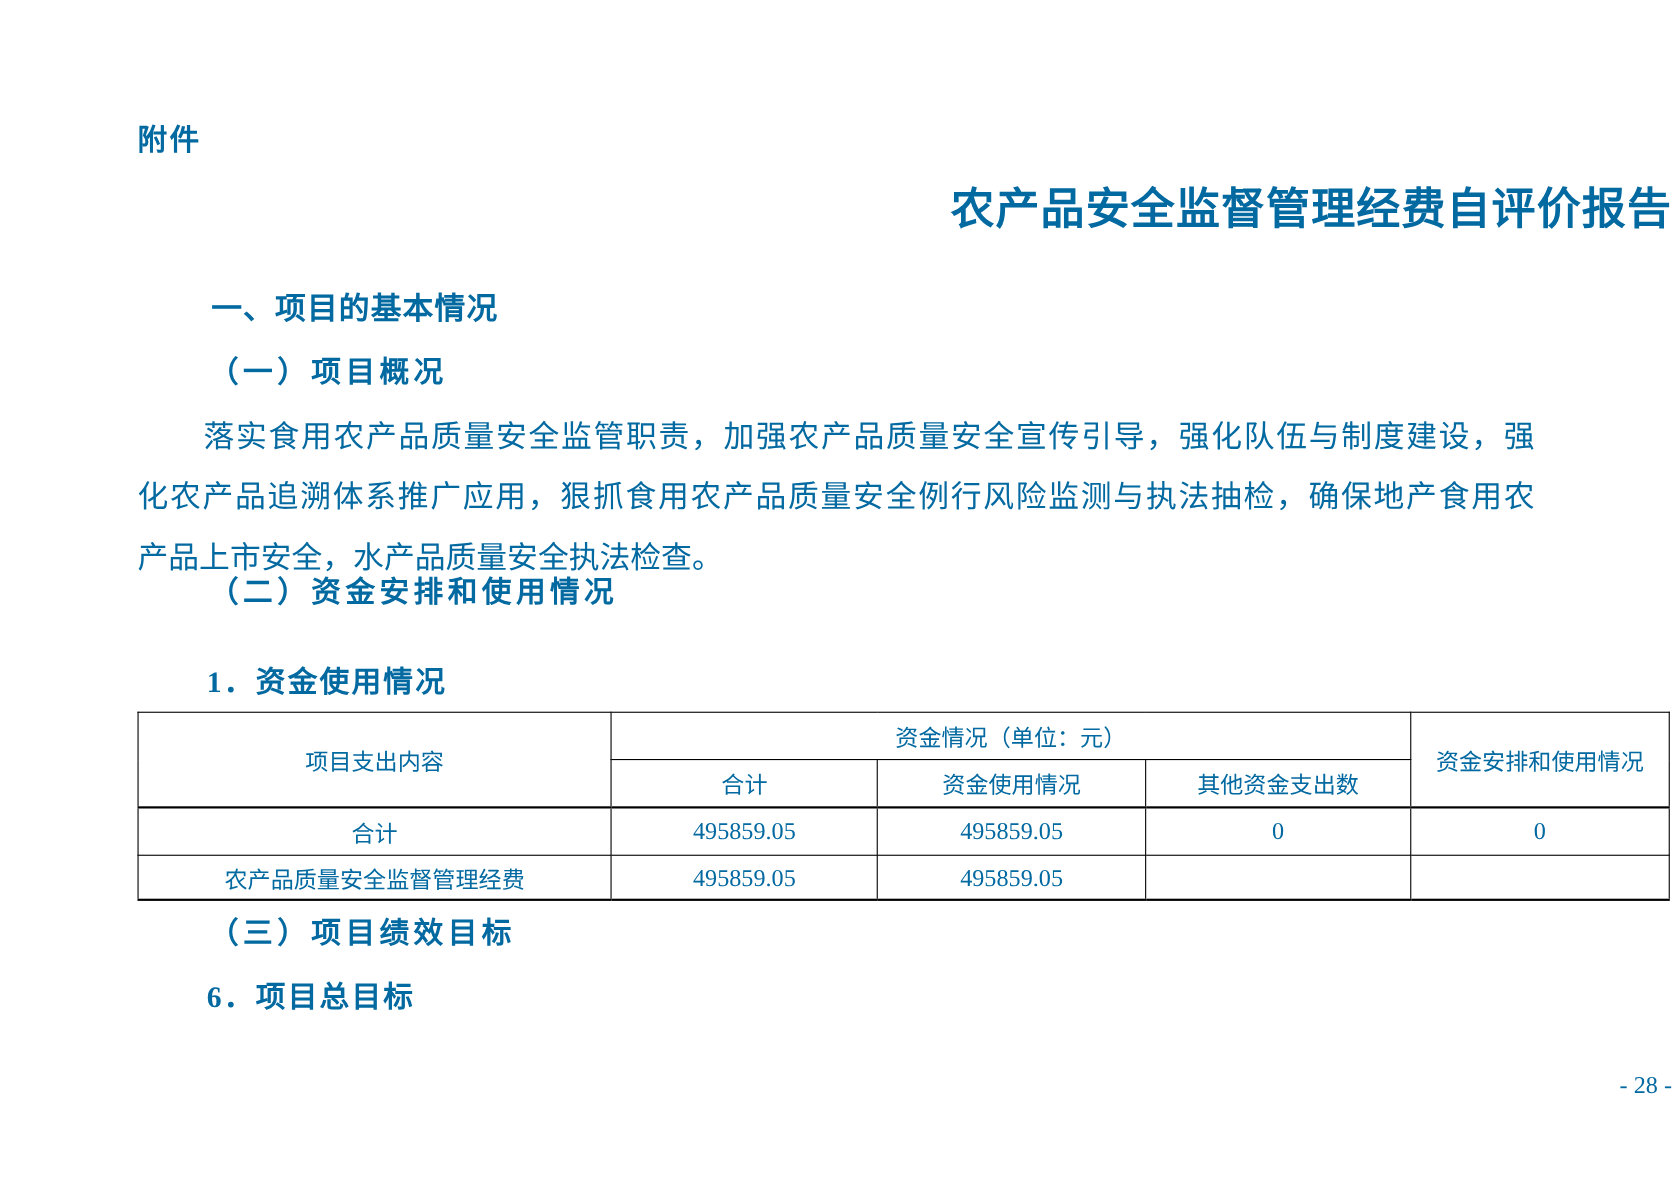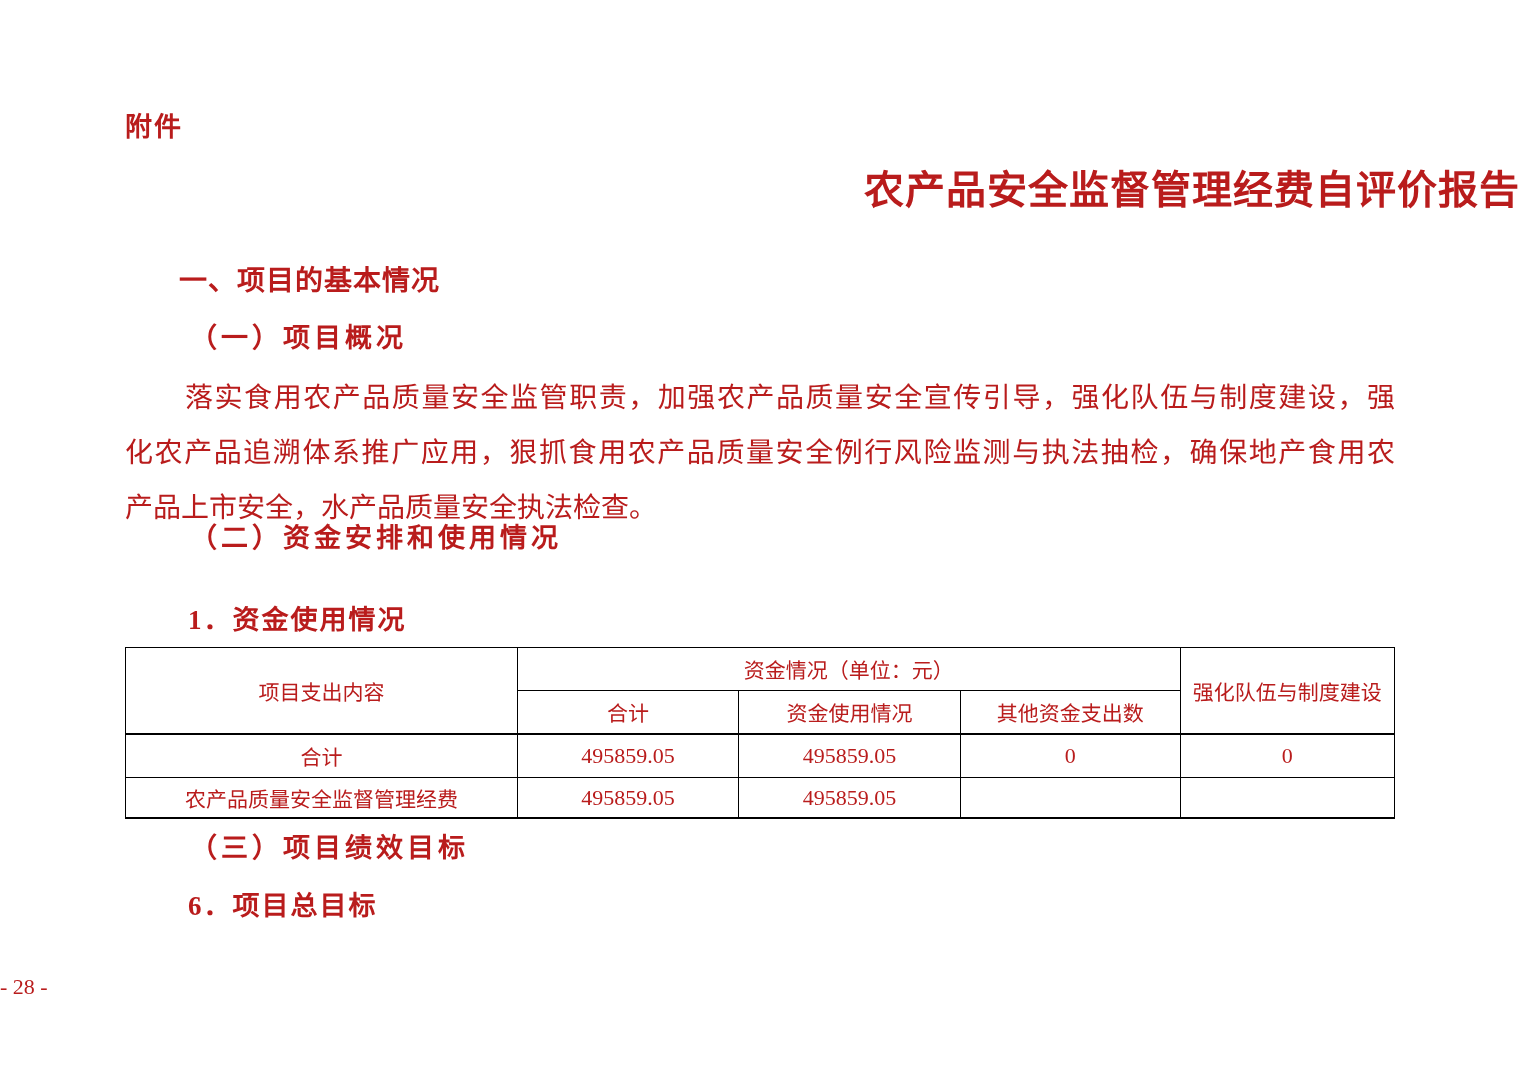--- a/index.html
+++ b/index.html
@@ -5,21 +5,21 @@
   html, body {
     margin: 0;
     padding: 0;
     background: #ffffff;
   }
   .page {
     position: relative;
     width: 1520px;
     height: 1074px;
     background: #ffffff;
-    color: #b91c1c;
+    color: #0369a1;
     overflow: hidden;
     font-family: "Liberation Serif", "DejaVu Serif", serif;
   }
   .attachment {
     position: absolute;
     left: 125px;
     top: 105px;
     font-family: "Liberation Sans", "DejaVu Sans", sans-serif;
     font-size: 27px;
     font-weight: 700;
@@ -31,21 +31,21 @@
     top: 158px;
     width: 100%;
     text-align: right;
     font-family: "Liberation Serif", "DejaVu Serif", serif;
     font-size: 40px;
     font-weight: 700;
     letter-spacing: 1px;
   }
   .h-level1 {
     position: absolute;
-    left: 179px;
+    left: 192px;
     top: 258px;
     font-family: "Liberation Sans", "DejaVu Sans", sans-serif;
     font-size: 28px;
     font-weight: 700;
     letter-spacing: 1px;
     text-align: right;
   }
   .h-kai {
     position: absolute;
     left: 190px;
@@ -78,21 +78,21 @@
   .para-line {
     text-align: justify;
     text-align-last: justify;
   }
   .para-line.first { text-indent: 60px; }
   .para-line.last { text-align-last: left; }
   .fund-table {
     position: absolute;
     left: 125px;
     top: 647px;
-    width: 1270px;
+    width: 1393px;
     border-collapse: collapse;
     table-layout: fixed;
     font-size: 21px;
   }
   .fund-table td {
     border: 1px solid #000000;
     text-align: center;
     vertical-align: middle;
     padding: 0 4px;
     overflow: hidden;
@@ -104,21 +104,21 @@
   .fund-table tr.datarow-last td { height: 39px; border-bottom: 2px solid #000000; }
   .fund-table td.num {
     font-size: 22px;
     font-family: "Liberation Serif", "DejaVu Serif", serif;
   }
   .page-number {
     position: absolute;
     left: 0;
     top: 974px;
     width: 100%;
-    text-align: left;
+    text-align: right;
     font-size: 22px;
   }
 </style>
 </head>
 <body>
 
 <div class="page">
 
   <div class="attachment">附件</div>
 
@@ -143,21 +143,21 @@
       <col style="width: 30.9%">
       <col style="width: 17.4%">
       <col style="width: 17.5%">
       <col style="width: 17.3%">
       <col style="width: 16.9%">
     </colgroup>
     <tbody>
       <tr class="thr1">
         <td rowspan="2" class="span-rows">项目支出内容</td>
         <td colspan="3">资金情况（单位：元）</td>
-        <td rowspan="2" class="span-rows">强化队伍与制度建设</td>
+        <td rowspan="2" class="span-rows">资金安排和使用情况</td>
       </tr>
       <tr class="thr2">
         <td>合计</td>
         <td>资金使用情况</td>
         <td>其他资金支出数</td>
       </tr>
       <tr class="datarow">
         <td>合计</td>
         <td class="num">495859.05</td>
         <td class="num">495859.05</td>

